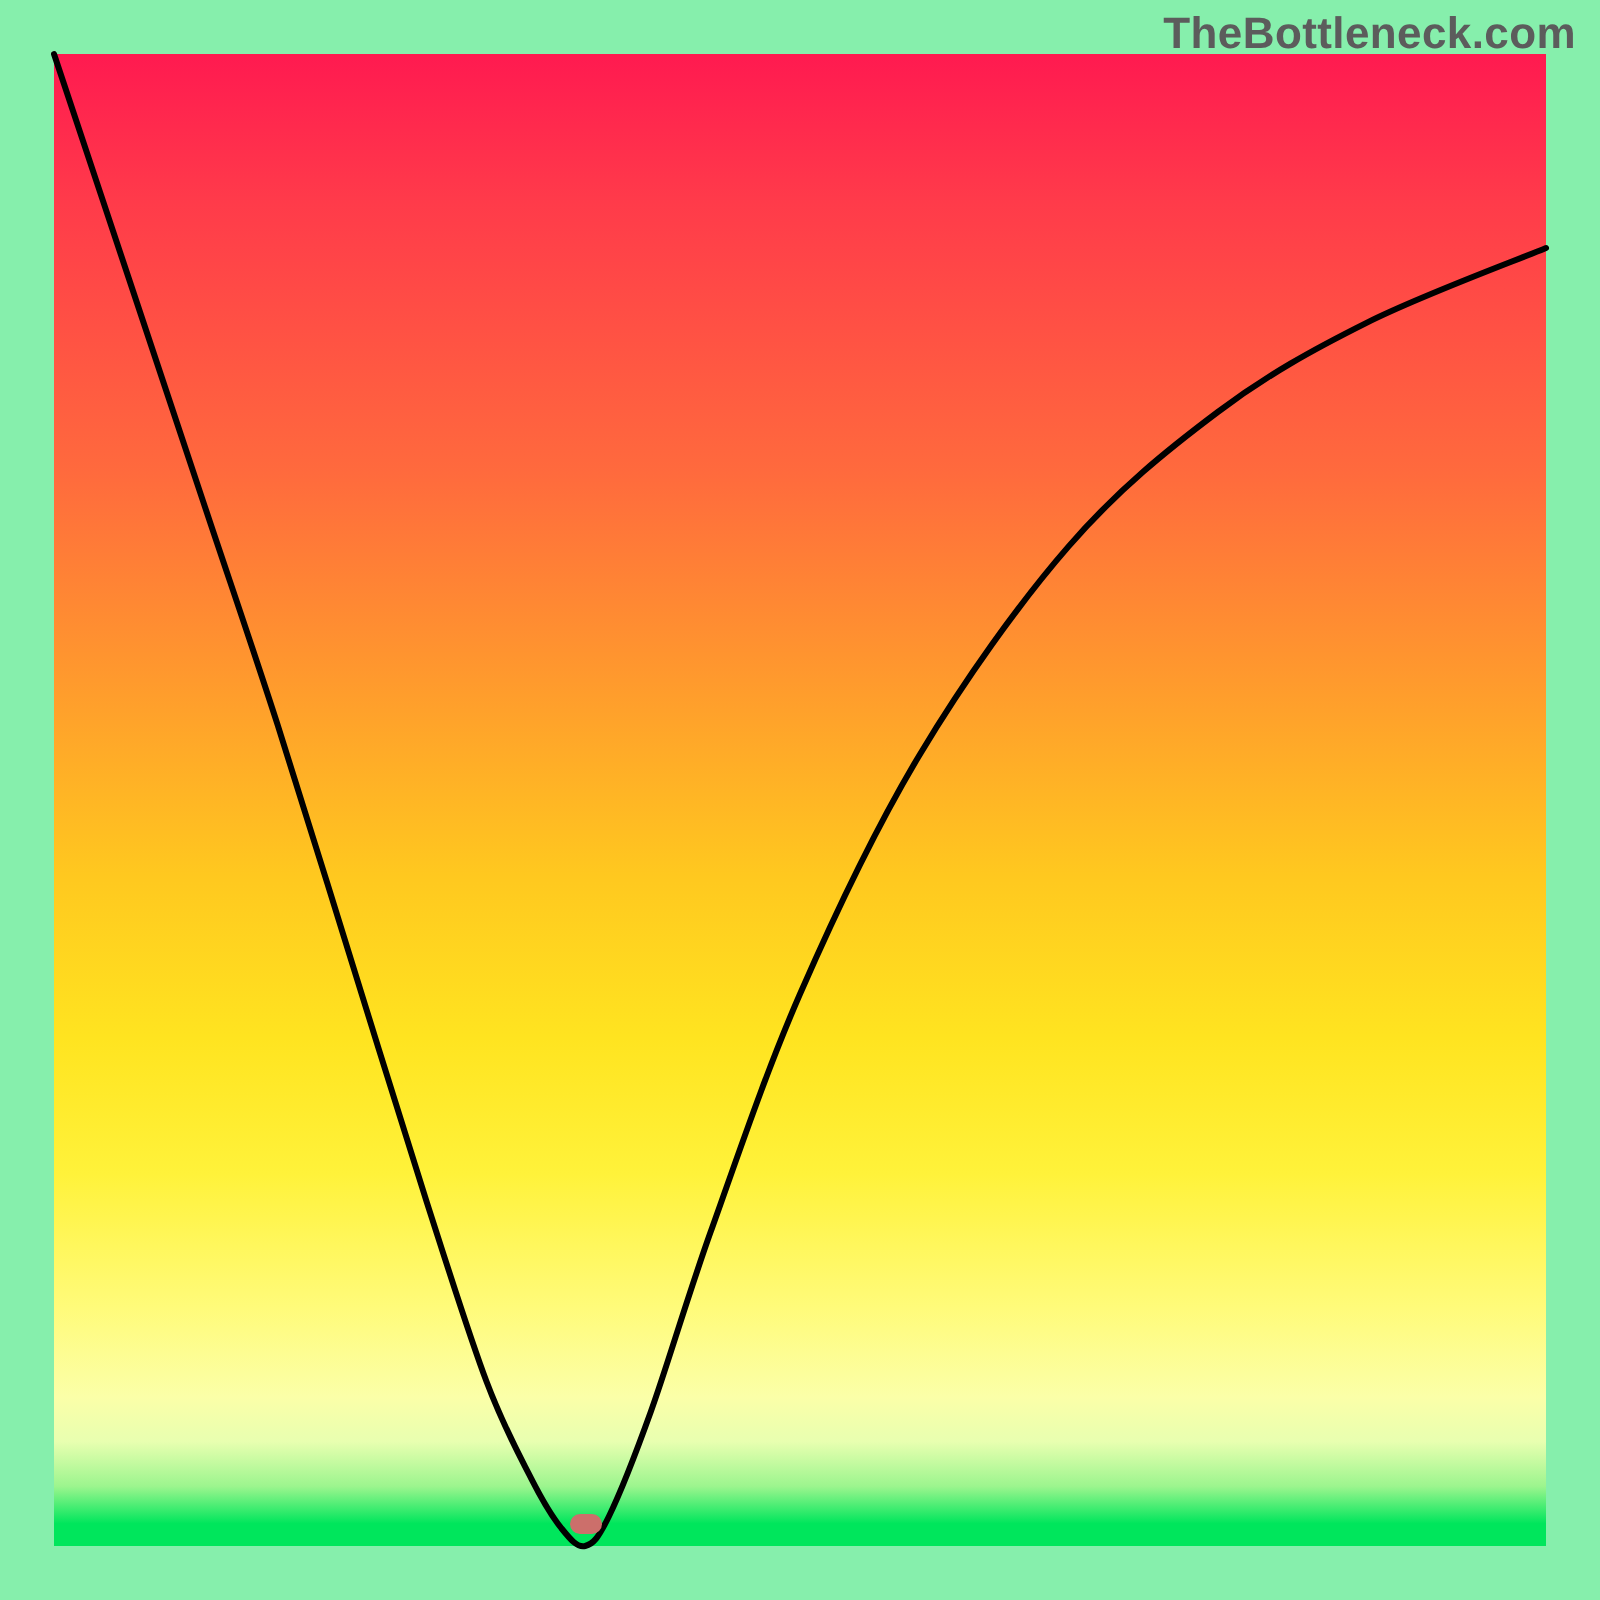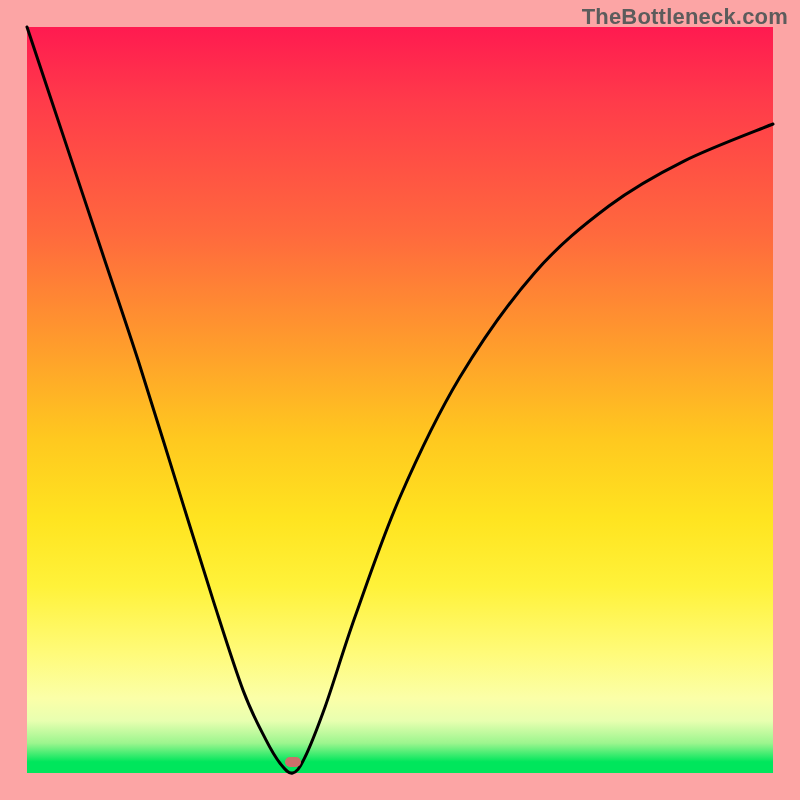--- a/index.html
+++ b/index.html
@@ -9,21 +9,21 @@
     height: 800px;
     background: #000;
     overflow: hidden;
   }
   .frame {
     position: absolute;
     left: 0;
     top: 0;
     width: 800px;
     height: 800px;
-    background: #fca5a5;
+    background: #86efac;
   }
   .plot-area {
     position: absolute;
     left: 27px;
     top: 27px;
     width: 746px;
     height: 746px;
     
     background: linear-gradient(
       to bottom,

